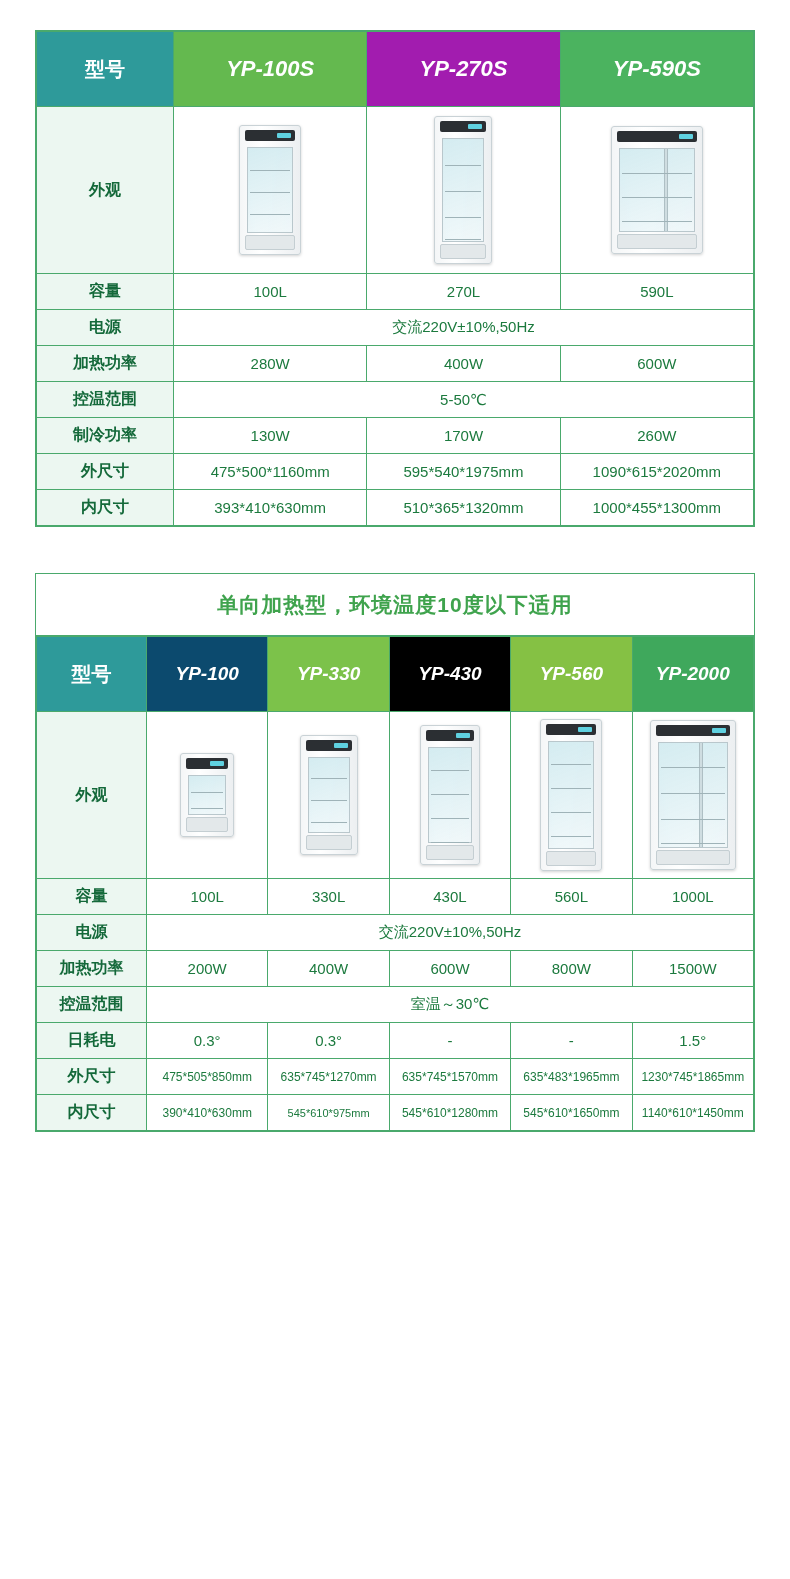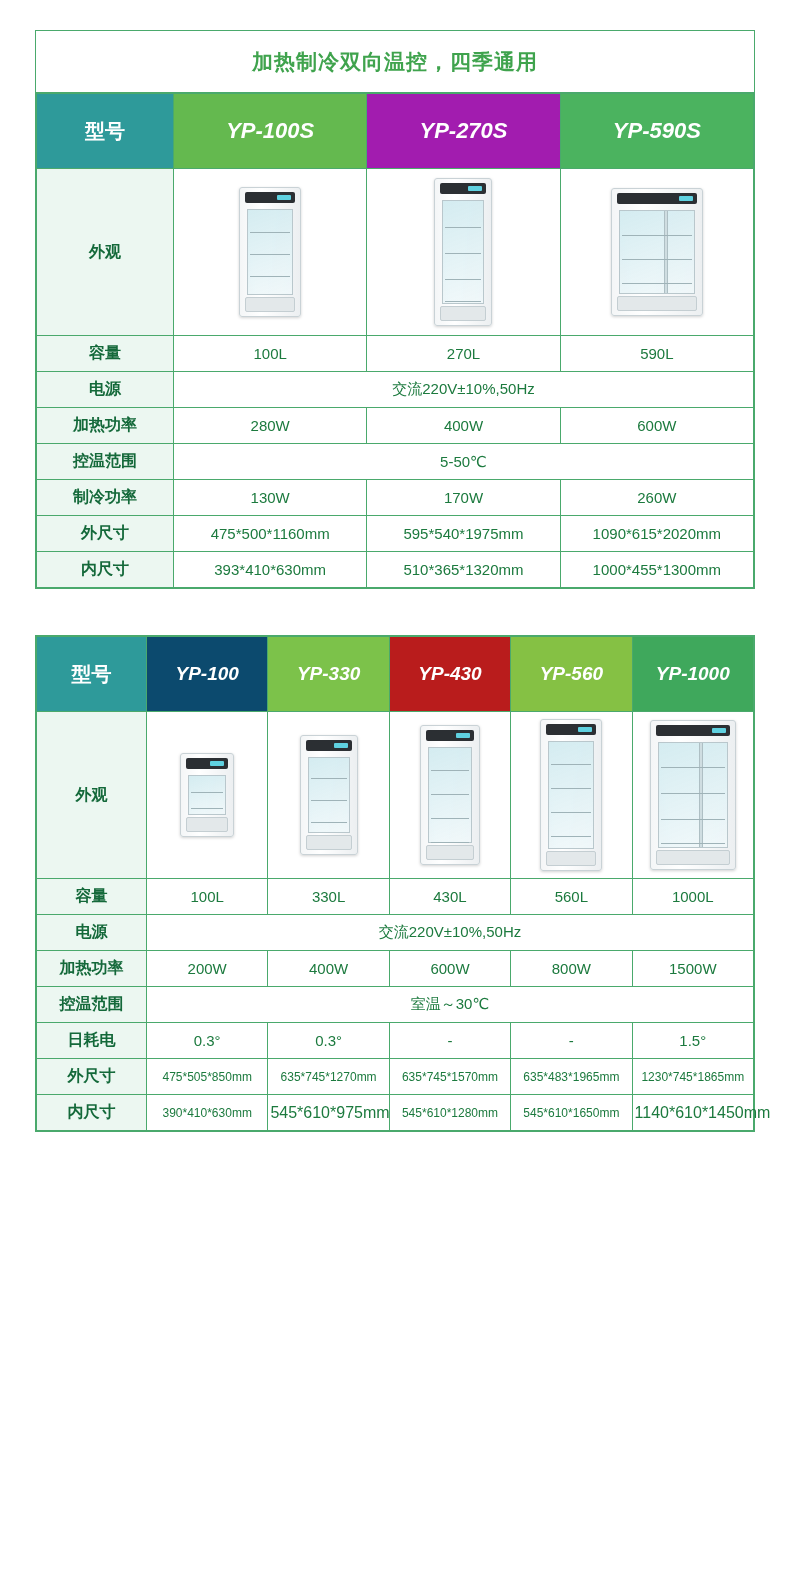--- a/index.html
+++ b/index.html
@@ -72,21 +72,21 @@
   tr.head td.model {
     font-size: 22px;
     background: #7cc142;
     font-style: italic;
   }
   tr.head td.m1 { background: #64b94f; }
   tr.head td.m2 { background: #a21caf; }
   tr.head td.m3 { background: #4bb35f; }
   tr.head td.s1 { background: #0c4a6e; }
   tr.head td.s2 { background: #7cc24a; }
-  tr.head td.s3 { background: #b91c1c; }
+  tr.head td.s3 { background: #000000; }
   tr.head td.s4 { background: #85c144; }
   tr.head td.s5 { background: #3fa85c; }
   tr.head td.model.small { font-size: 19px; }
 
   tr.photos td.photo-cell {
     height: 166px;
     padding: 0;
     background: #ffffff;
   }
   .fridge {
@@ -150,21 +150,20 @@
   .gap {
     height: 46px;
   }
 </style>
 </head>
 <body>
 
 <div class="page">
 
   <div class="spec-block">
-    <div class="block-title">加热制冷双向温控，四季通用</div>
     <table class="spec">
       <tbody>
           <tr class="head">
         <td class="rowhead">型号</td>
         <td class="model m1">YP-100S</td>
         <td class="model m2">YP-270S</td>
         <td class="model m3">YP-590S</td>
       </tr>
       <tr class="photos">
         <td class="rowhead">外观</td>
@@ -245,37 +244,38 @@
         <td>510*365*1320mm</td>
         <td>1000*455*1300mm</td>
       </tr>
     </tbody>
       </table>
   </div>
 
   <div class="gap"></div>
 
   <div class="spec-block">
+    <div class="block-title">单向加热型，环境温度10度以下适用</div>
     <table class="spec">
       <colgroup>
         <col style="width:110px;">
         <col>
           <col>
           <col>
           <col>
           <col>
       </colgroup>
       <tbody>
           <tr class="head">
         <td class="rowhead">型号</td>
         <td class="model small s1">YP-100</td>
         <td class="model small s2">YP-330</td>
         <td class="model small s3">YP-430</td>
         <td class="model small s4">YP-560</td>
-        <td class="model small s5">YP-1000</td>
+        <td class="model small s5">YP-2000</td>
       </tr>
       <tr class="photos">
         <td class="rowhead">外观</td>
         <td class="photo-cell">
           <div class="fridge" style="width:54px;height:84px;">
             <div class="body"></div>
             <div class="panel"></div>
             <div class="glass">
               <div class="shelf" style="top:16px;"></div>
               <div class="shelf" style="top:32px;"></div>
@@ -373,22 +373,22 @@
         <td class="rowhead">外尺寸</td>
         <td style="font-size:12px;">475*505*850mm</td>
         <td style="font-size:12px;">635*745*1270mm</td>
         <td style="font-size:12px;">635*745*1570mm</td>
         <td style="font-size:12px;">635*483*1965mm</td>
         <td style="font-size:12px;">1230*745*1865mm</td>
       </tr>
       <tr>
         <td class="rowhead">内尺寸</td>
         <td style="font-size:12px;">390*410*630mm</td>
-        <td style="font-size:16px;">545*610*975mm</td>
+        <td style="font-size:11px;">545*610*975mm</td>
         <td style="font-size:12px;">545*610*1280mm</td>
         <td style="font-size:12px;">545*610*1650mm</td>
-        <td style="font-size:16px;">1140*610*1450mm</td>
+        <td style="font-size:12px;">1140*610*1450mm</td>
       </tr>
     </tbody>
       </table>
   </div>
 
 </div>
 
 </body></html>

